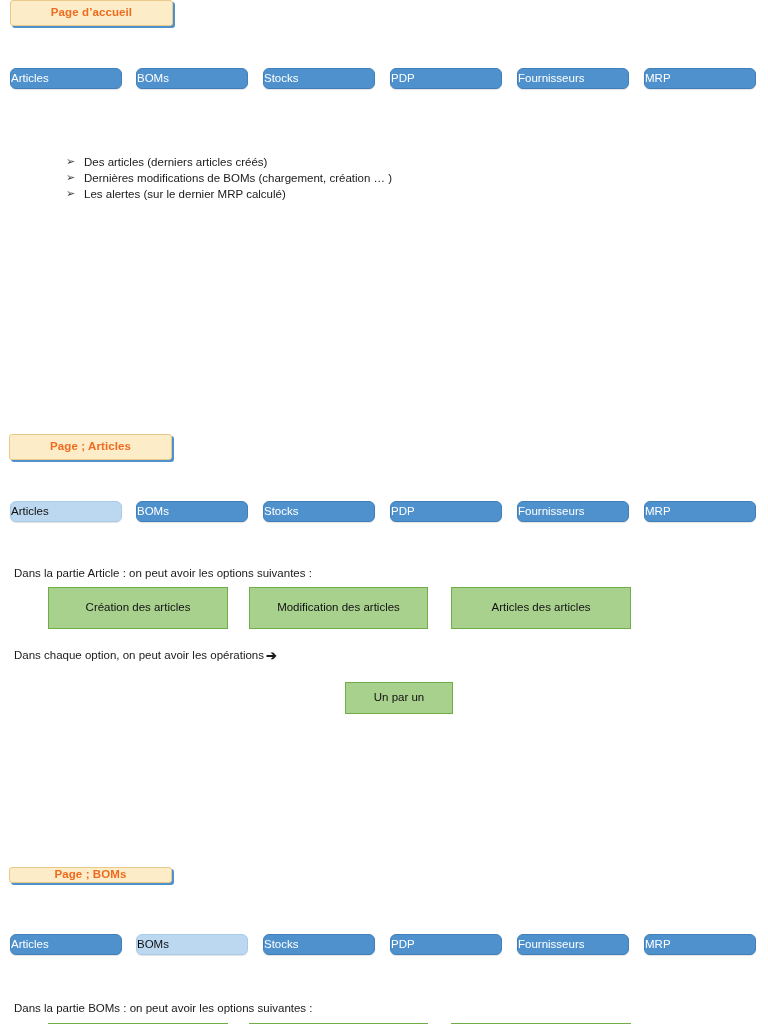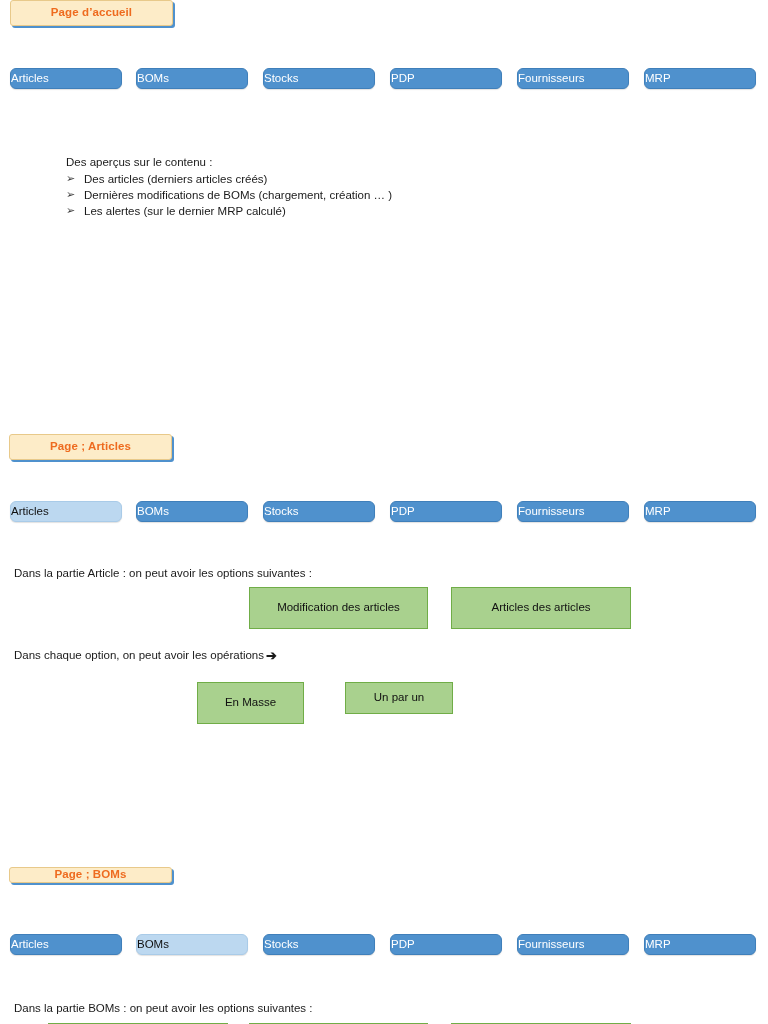--- a/index.html
+++ b/index.html
@@ -150,21 +150,20 @@
     </div>
     <div class="tab" style="left:507px; width:112px;">
       <span>Fournisseurs</span>
     </div>
     <div class="tab" style="left:634px; width:112px;">
       <span>MRP</span>
     </div>
   </div>
 
   <div class="intro" style="left:66px; top:154px;">
-    <p class="lead">Des aperçus sur le contenu :</p>
     <ul class="bullets">
       <li>
         <span class="bullet-glyph">➢</span>
         <span>Des articles (derniers articles créés)</span>
       </li>
       <li>
         <span class="bullet-glyph">➢</span>
         <span>Dernières modifications de BOMs (chargement, création … )</span>
       </li>
       <li>
@@ -195,34 +194,34 @@
     <div class="tab" style="left:507px; width:112px;">
       <span>Fournisseurs</span>
     </div>
     <div class="tab" style="left:634px; width:112px;">
       <span>MRP</span>
     </div>
   </div>
 
   <div class="para" style="left:14px; top:140px;">Dans la partie Article : on peut avoir les options suivantes :</div>
 
+  <div class="optbox" style="left:48px; top:162px; width:180px; height:42px;">
+    <span>Création des articles</span>
+  </div>
   <div class="optbox" style="left:249px; top:162px; width:179px; height:42px;">
     <span>Modification des articles</span>
   </div>
   <div class="optbox" style="left:451px; top:162px; width:180px; height:42px;">
     <span>Articles des articles</span>
   </div>
 
   <div class="para" style="left:14px; top:222px;">
     <span>Dans chaque option, on peut avoir les opérations</span><span class="arrow-glyph">➔</span>
   </div>
 
-  <div class="optbox" style="left:197px; top:257px; width:107px; height:42px;">
-    <span>En Masse</span>
-  </div>
   <div class="optbox" style="left:345px; top:257px; width:108px; height:32px;">
     <span>Un par un</span>
   </div>
 </div>
 
 <div class="section" style="top:855px;height:169px;">
 
   <div class="page-chip" style="left:9px; top:12px; width:163px; height:16px;">Page ; BOMs</div>
 
   <div class="tabbar" style="top:79px;">

